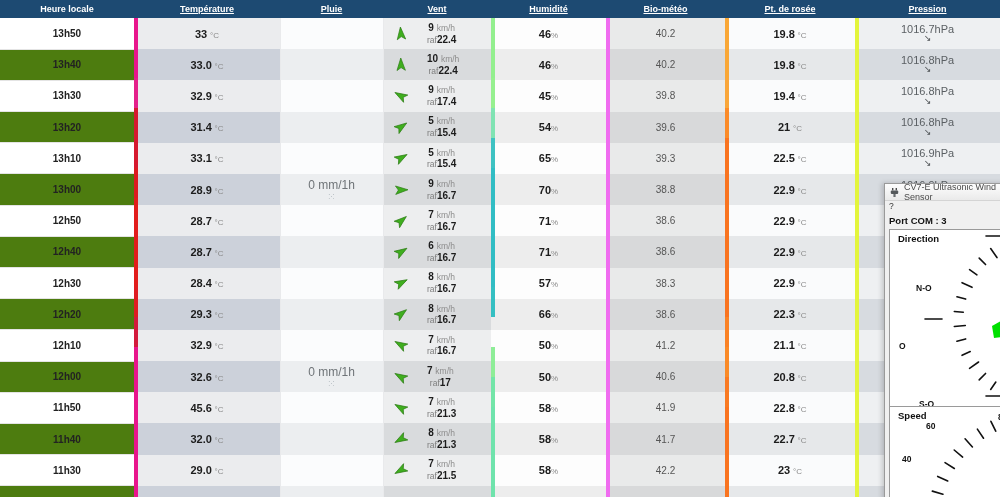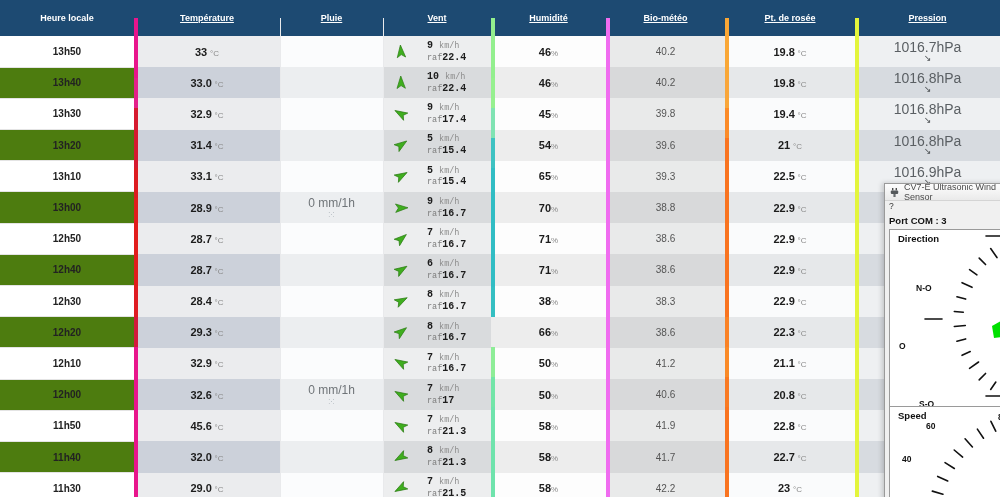--- a/index.html
+++ b/index.html
@@ -12,21 +12,21 @@
   #app { position: relative; width: 1000px; height: 497px; overflow: hidden; }
 
   
   table.wx { width: 1000px; border-collapse: collapse; table-layout: fixed; }
 
   thead th {
     background: #1d4a72;
     color: #ffffff;
     font-size: 9px;
     font-weight: bold;
-    height: 36px;
+    height: 18px;
     padding: 0;
     text-align: center;
     vertical-align: middle;
     border: 0;
   }
   thead th .hlabel { display: inline-block; }
   thead th.sortable .hlabel { text-decoration: underline; cursor: pointer; }
 
   tbody tr { height: 31.2px; }
   tbody td {
@@ -69,29 +69,29 @@
   
   .rain-box { line-height: 1.05; }
   .rain-amt { font-size: 12px; color: #6f7478; }
   .rain-icon { font-size: 7px; color: #9aa4ab; display:block; margin-top:1px; }
 
   
   .wind-wrap { display: flex; align-items: center; justify-content: flex-start;
                padding-left: 10px; height: 100%; }
   .wind-arrow { width: 16px; height: 16px; flex: 0 0 16px; position: relative; }
   .wind-arrow svg { display:block; }
-  .wind-txt { margin-left: 18px; text-align: left; line-height: 1.15; font-family: Liberation Mono, monospace; }
+  .wind-txt { margin-left: 18px; text-align: center; line-height: 1.15; }
   .wind-txt .l1 .v { font-weight: bold; font-size: 10px; color: #1c1c1c; }
   .wind-txt .l1 .u { font-size: 8.5px; color: #8d8d8d; }
   .wind-txt .l2 .p { font-size: 8.5px; color: #7d7d7d; }
   .wind-txt .l2 .g { font-weight: bold; font-size: 10px; color: #1c1c1c; }
 
   
   .pres-box { line-height: 1.05; }
-  .pres-val { font-size: 14px; color: #5a5f63; }
+  .pres-val { font-size: 11px; color: #5a5f63; }
   .pres-trend { display:block; font-size: 9px; color: #4c5053; margin-top: -1px; }
 
   
   .divider { position: absolute; top: 18px; width: 4px; height: 479px; z-index: 5; }
   .divider .seg { width: 100%; }
 
   
   .vsep { position:absolute; top:18px; width:1px; height:479px; background:#e9eaec; z-index:4; }
 
   
@@ -335,21 +335,21 @@
           <td class="c-wind">
             <div class="wind-wrap">
               <span class="wind-arrow">
                 <svg width="16" height="16" viewBox="0 0 16 16" style="transform:rotate(62deg)">
                   <path d="M8 1 L12.2 13.4 L8 10.6 L3.8 13.4 Z" fill="#3fae1e" stroke="#2d7d16" stroke-width="0.7" stroke-linejoin="round"></path>
                 </svg>
               </span>
               <span class="wind-txt"><span class="l1"><span class="v">8</span> <span class="u">km/h</span></span><br><span class="l2"><span class="p">raf</span><span class="g">16.7</span></span></span>
             </div>
           </td>
-          <td class="c-hum"><span class="big">38</span><span class="unit">%</span></td>
+          <td class="c-hum"><span class="big">57</span><span class="unit">%</span></td>
           <td class="c-bio"><span class="plain">38.3</span></td>
           <td class="c-dew"><span class="big">22.9</span> <span class="unit">°C</span></td>
           <td class="c-pres"></td>
         </tr>
         <tr class="r-even">
           <td class="c-hour"><span class="hour-val">12h20</span></td>
           <td class="c-temp"><span class="big">29.3</span> <span class="unit">°C</span></td>
           <td class="c-rain"></td>
           <td class="c-wind">
             <div class="wind-wrap">

